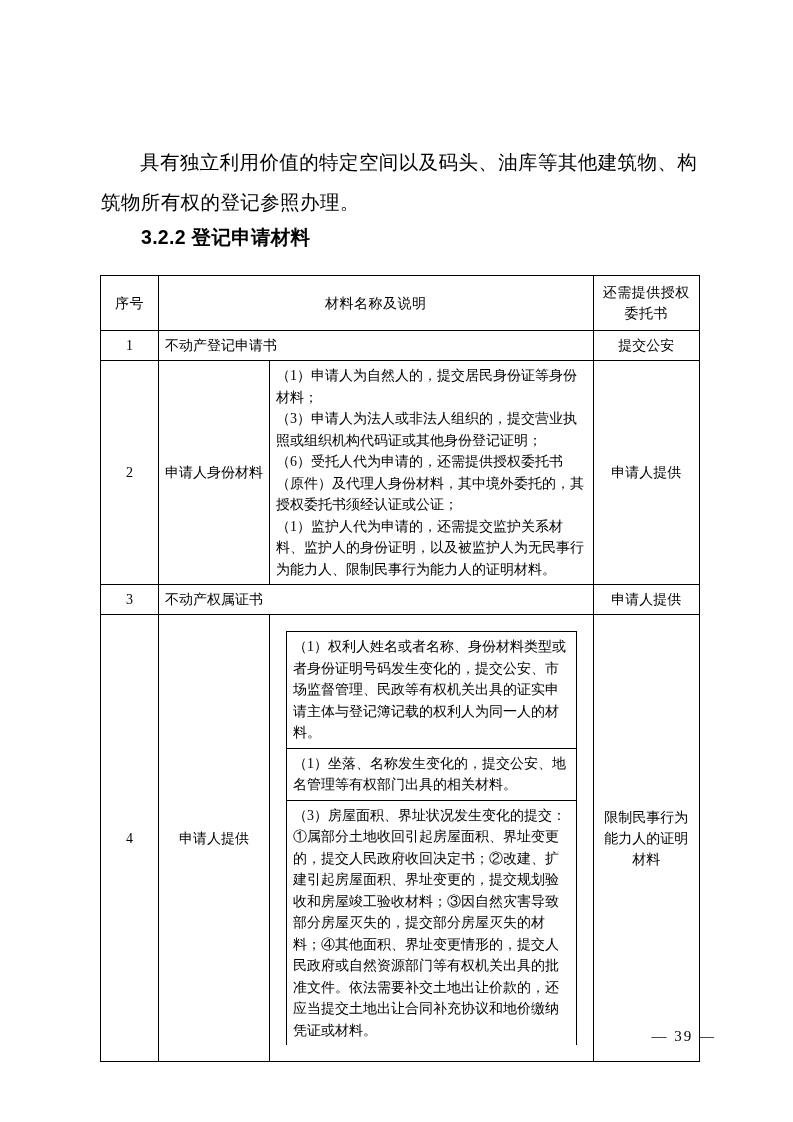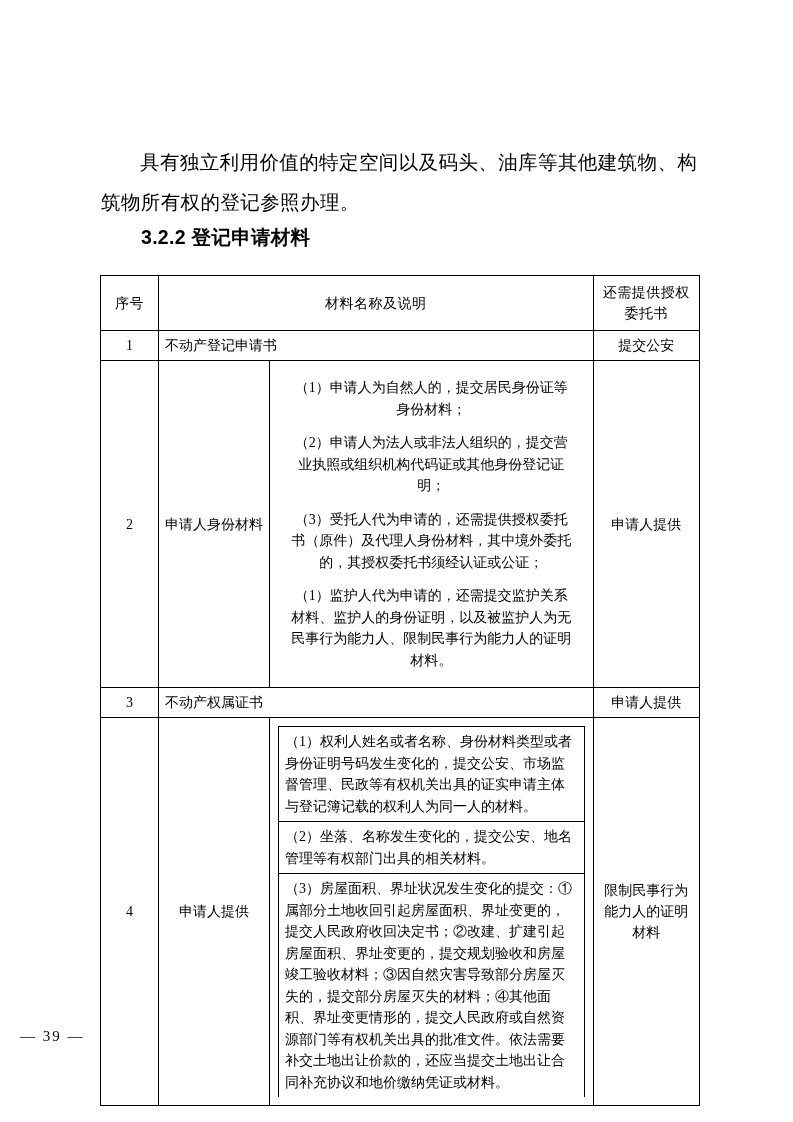--- a/index.html
+++ b/index.html
@@ -68,56 +68,55 @@
     height: 46px;
     letter-spacing: 0.5px;
   }
   .center-span { text-align: left; }
   .desc-cell {
     text-align: left;
     line-height: 21.5px;
     padding: 5px 8px 5px 6px;
   }
   .desc-cell p {
-    margin: 12px;
+    margin: 0;
     text-indent: 0;
-    text-align: center;
   }
   .sub-table {
     width: 100%;
     border-collapse: collapse;
     table-layout: fixed;
   }
   .sub-table td {
     border: none;
     border-bottom: 1px solid #000000;
     padding: 6px 6px 6px 4px;
     text-align: left;
     line-height: 21.5px;
     vertical-align: top;
   }
   .sub-table tr:last-child td {
     border-bottom: none;
     margin-top: 8px;
   }
   .nested-holder {
-    padding: 8px !important;
+    padding: 16px !important;
     vertical-align: top;
   }
   .vcenter-label {
     text-align: center;
     vertical-align: middle;
     line-height: 21px;
   }
   .page-number {
     position: absolute;
     left: 0;
     top: 1028px;
     width: 696px;
-    text-align: left;
+    text-align: right;
     font-size: 15px;
     letter-spacing: 2px;
     font-family: "Liberation Serif", "DejaVu Serif", serif;
     padding-left: 16px;
   }
 </style>
 </head>
 <body>
 
 <div class="page">
@@ -144,22 +143,22 @@
         <td class="vcenter-label">1</td>
         <td colspan="2" class="center-span">不动产登记申请书</td>
         <td class="vcenter-label">提交公安</td>
       </tr>
 
       <tr>
         <td class="vcenter-label">2</td>
         <td class="vcenter-label">申请人身份材料</td>
         <td class="desc-cell">
           <p>（1）申请人为自然人的，提交居民身份证等身份材料；</p>
-          <p>（2）申请人为法人或非法人组织的，提交营业执照或组织机构代码证或其他身份登记证明；</p>
-          <p>（3）受托人代为申请的，还需提供授权委托书（原件）及代理人身份材料，其中境外委托的，其授权委托书须经认证或公证；</p>
+          <p>（3）申请人为法人或非法人组织的，提交营业执照或组织机构代码证或其他身份登记证明；</p>
+          <p>（6）受托人代为申请的，还需提供授权委托书（原件）及代理人身份材料，其中境外委托的，其授权委托书须经认证或公证；</p>
           <p>（1）监护人代为申请的，还需提交监护关系材料、监护人的身份证明，以及被监护人为无民事行为能力人、限制民事行为能力人的证明材料。</p>
         </td>
         <td class="vcenter-label">申请人提供</td>
       </tr>
 
       <tr>
         <td class="vcenter-label">3</td>
         <td colspan="2" class="center-span">不动产权属证书</td>
         <td class="vcenter-label">申请人提供</td>
       </tr>
@@ -167,21 +166,21 @@
       <tr>
         <td class="vcenter-label">4</td>
         <td class="vcenter-label">申请人提供</td>
         <td class="nested-holder">
           <table class="sub-table">
             <tbody>
               <tr>
                 <td>（1）权利人姓名或者名称、身份材料类型或者身份证明号码发生变化的，提交公安、市场监督管理、民政等有权机关出具的证实申请主体与登记簿记载的权利人为同一人的材料。</td>
               </tr>
               <tr>
-                <td>（2）坐落、名称发生变化的，提交公安、地名管理等有权部门出具的相关材料。</td>
+                <td>（1）坐落、名称发生变化的，提交公安、地名管理等有权部门出具的相关材料。</td>
               </tr>
               <tr>
                 <td>（3）房屋面积、界址状况发生变化的提交：①属部分土地收回引起房屋面积、界址变更的，提交人民政府收回决定书；②改建、扩建引起房屋面积、界址变更的，提交规划验收和房屋竣工验收材料；③因自然灾害导致部分房屋灭失的，提交部分房屋灭失的材料；④其他面积、界址变更情形的，提交人民政府或自然资源部门等有权机关出具的批准文件。依法需要补交土地出让价款的，还应当提交土地出让合同补充协议和地价缴纳凭证或材料。</td>
               </tr>
             </tbody>
           </table>
         </td>
         <td class="vcenter-label">限制民事行为能力人的证明材料</td>
       </tr>
     </tbody>

